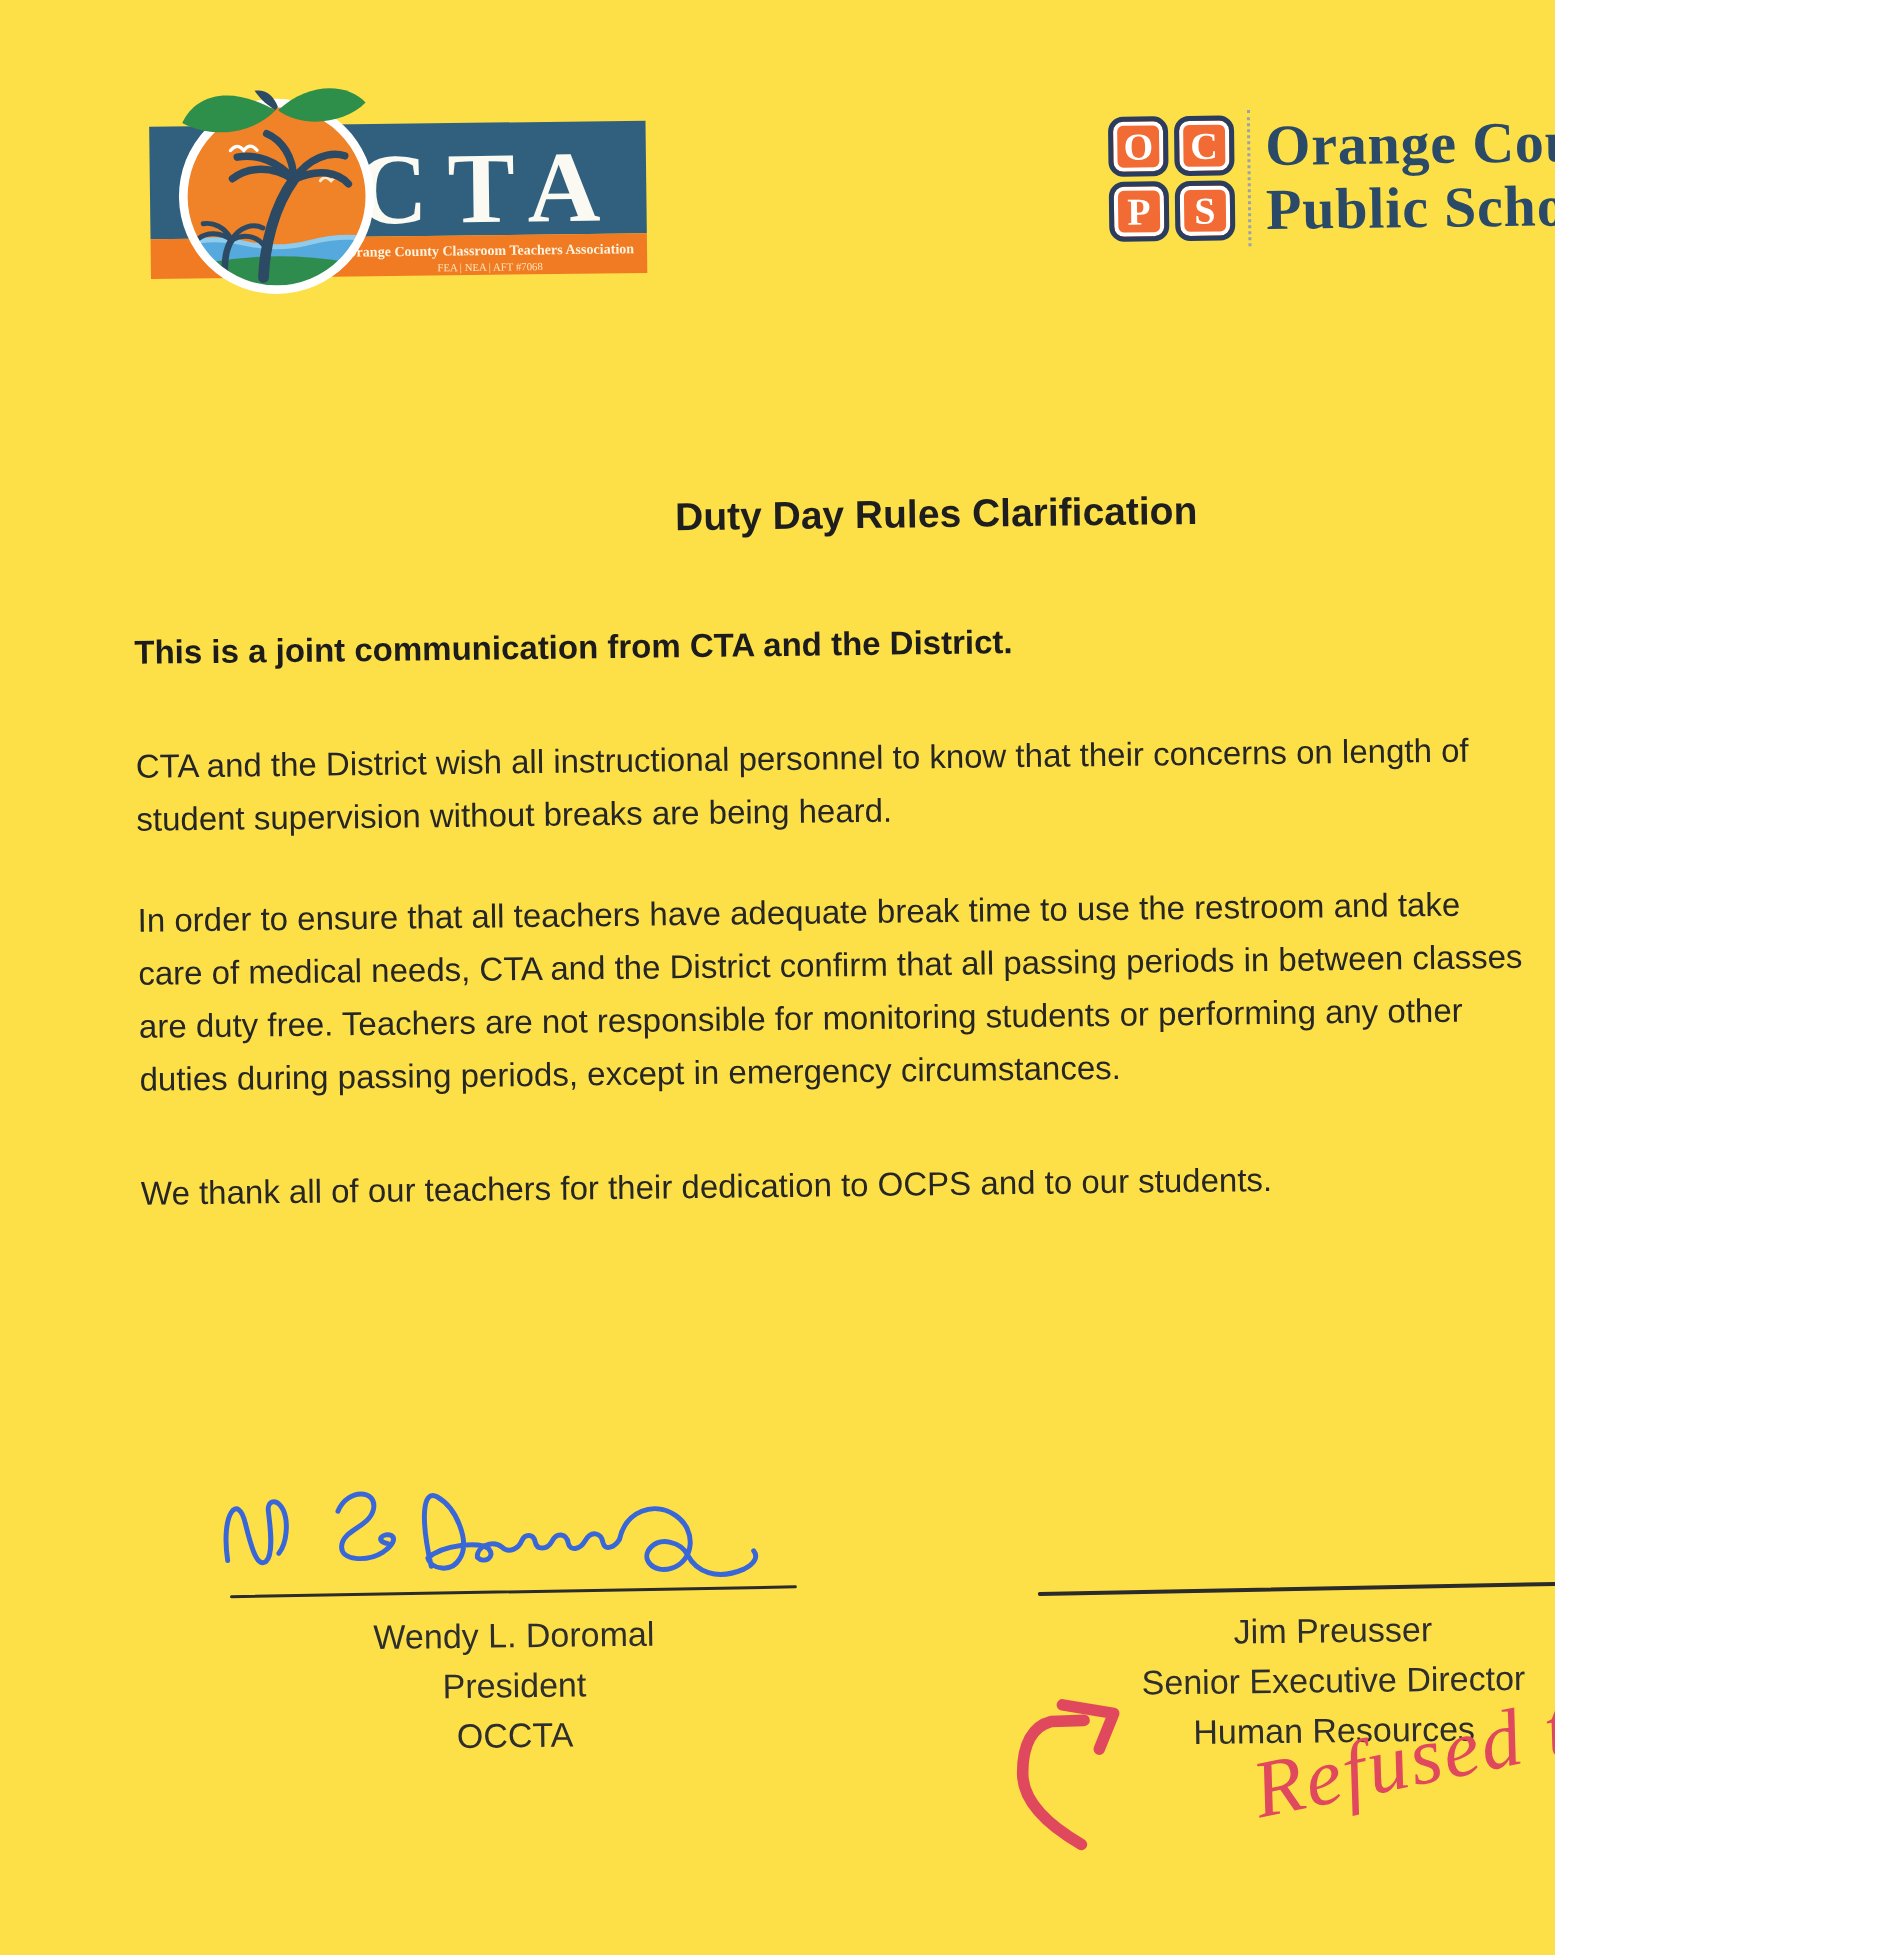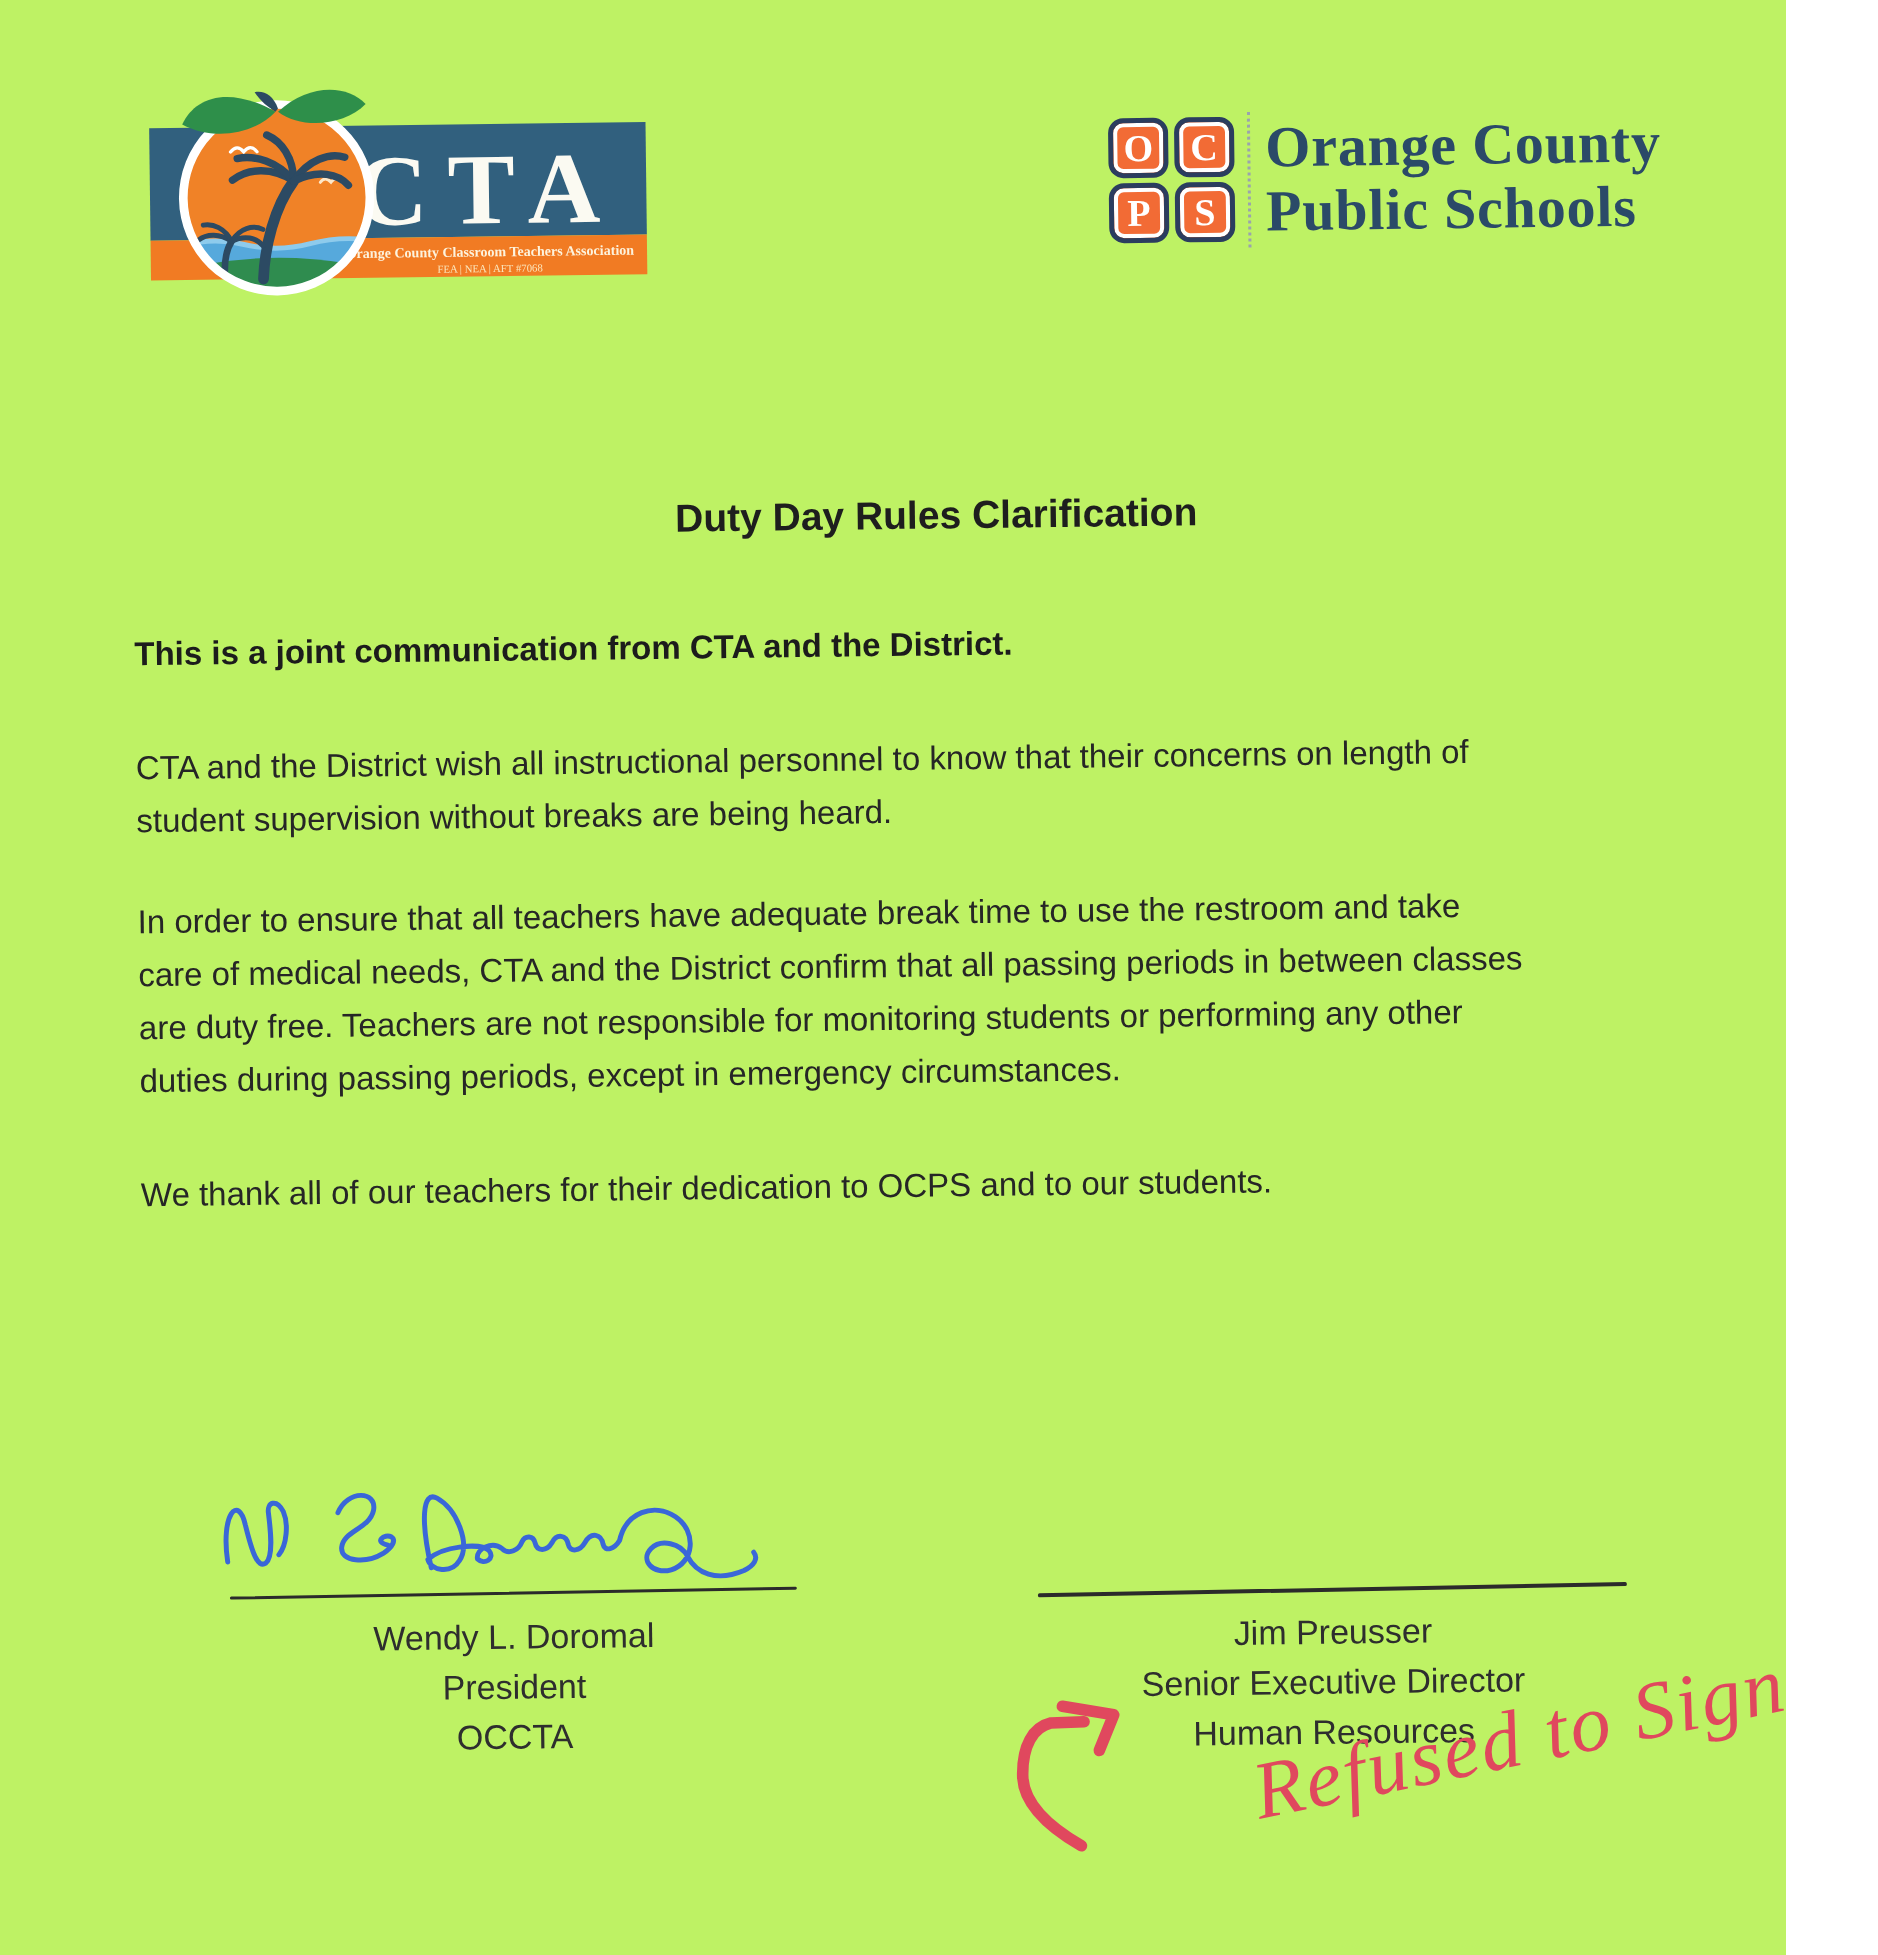--- a/index.html
+++ b/index.html
@@ -1,19 +1,19 @@
 <!DOCTYPE html>
 <html style="font-size:13.2px"><head>
 <meta charset="utf-8">
 <style>
   html,body{margin:0;padding:0;background:#ffffff;}
   .page{
     position:relative;
-    width:1786px;height:1956px;
-    background:#bef264;
+    width:1555px;height:1956px;
+    background:#fde047;
     font-family:"Liberation Sans",sans-serif;
     overflow:hidden;
   }
   .tilt{position:absolute;inset:0;transform:rotate(-0.7deg);transform-origin:50% 40%;}
 
   
   .cta-logo{position:absolute;left:139px;top:76px;width:546px;height:217px;}
 
   
   .ocps-logo{position:absolute;left:1116px;top:101px;width:645px;height:165px;display:flex;align-items:center;}

